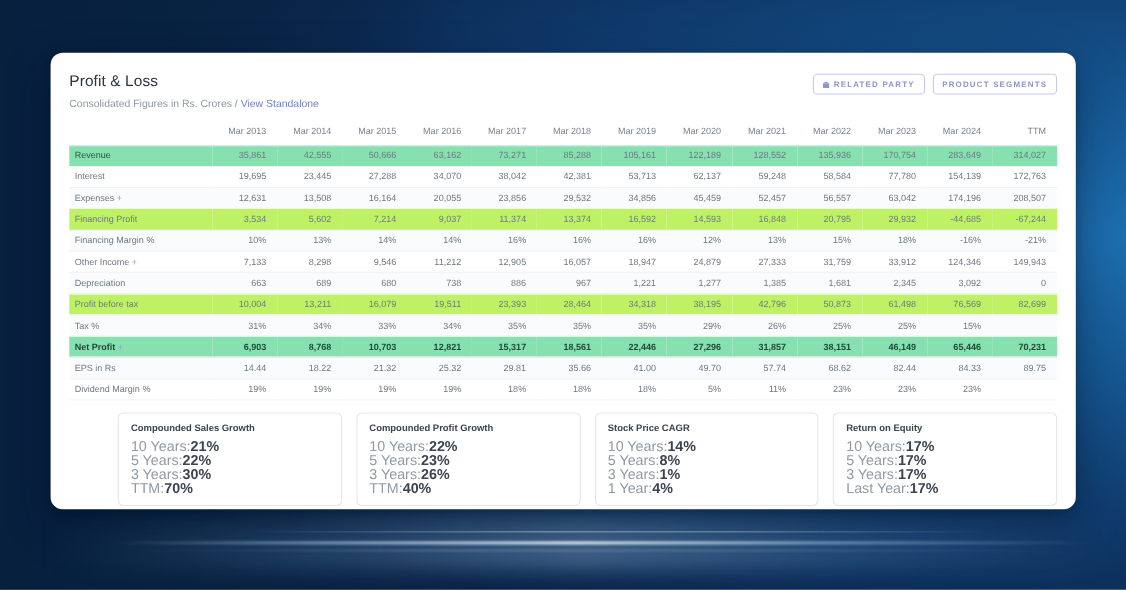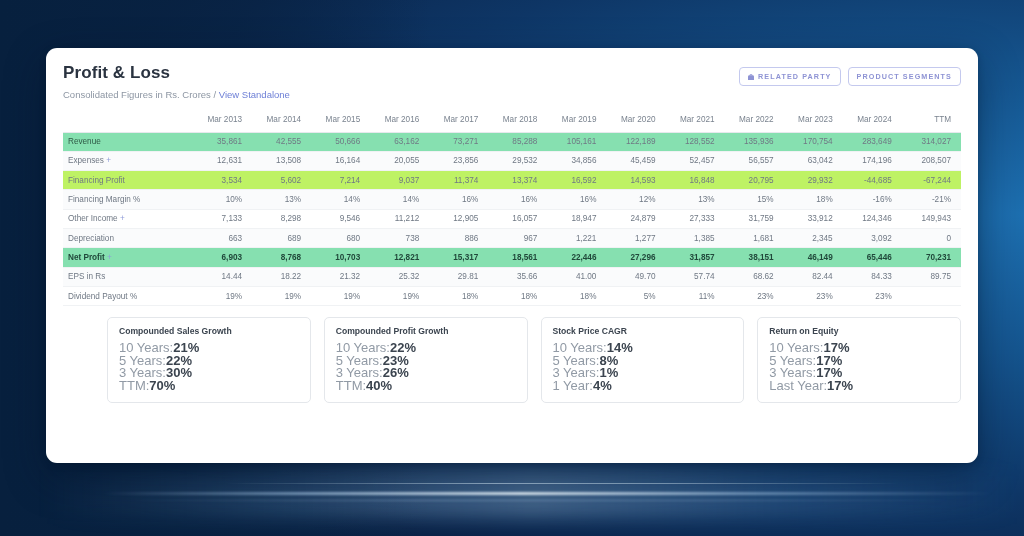--- a/index.html
+++ b/index.html
@@ -87,22 +87,22 @@
     height: 100%;
   }
 
   
   .head-row {
     display: flex;
     align-items: flex-start;
     justify-content: space-between;
   }
   .page-title {
-    font-size: 17px;
-    font-weight: 700;
+    font-size: 14px;
+    font-weight: 400;
     color: #2a3340;
     letter-spacing: 0.1px;
     line-height: 20px;
   }
   .subtitle {
     margin-top: 6px;
     font-size: 9.5px;
     color: #8d96a3;
     line-height: 12px;
   }
@@ -288,20 +288,36 @@
             <td class="num">73,271</td>
             <td class="num">85,288</td>
             <td class="num">105,161</td>
             <td class="num">122,189</td>
             <td class="num">128,552</td>
             <td class="num">135,936</td>
             <td class="num">170,754</td>
             <td class="num">283,649</td>
             <td class="num">314,027</td>
           </tr>
+          <tr class="">
+            <td class="label-col"><span>Interest</span></td>
+            <td class="num">19,695</td>
+            <td class="num">23,445</td>
+            <td class="num">27,288</td>
+            <td class="num">34,070</td>
+            <td class="num">38,042</td>
+            <td class="num">42,381</td>
+            <td class="num">53,713</td>
+            <td class="num">62,137</td>
+            <td class="num">59,248</td>
+            <td class="num">58,584</td>
+            <td class="num">77,780</td>
+            <td class="num">154,139</td>
+            <td class="num">172,763</td>
+          </tr>
           <tr class="alt">
             <td class="label-col"><span>Expenses</span><span class="plus"> +</span></td>
             <td class="num">12,631</td>
             <td class="num">13,508</td>
             <td class="num">16,164</td>
             <td class="num">20,055</td>
             <td class="num">23,856</td>
             <td class="num">29,532</td>
             <td class="num">34,856</td>
             <td class="num">45,459</td>
@@ -368,20 +384,52 @@
             <td class="num">886</td>
             <td class="num">967</td>
             <td class="num">1,221</td>
             <td class="num">1,277</td>
             <td class="num">1,385</td>
             <td class="num">1,681</td>
             <td class="num">2,345</td>
             <td class="num">3,092</td>
             <td class="num">0</td>
           </tr>
+          <tr class="strong">
+            <td class="label-col"><span>Profit before tax</span></td>
+            <td class="num">10,004</td>
+            <td class="num">13,211</td>
+            <td class="num">16,079</td>
+            <td class="num">19,511</td>
+            <td class="num">23,393</td>
+            <td class="num">28,464</td>
+            <td class="num">34,318</td>
+            <td class="num">38,195</td>
+            <td class="num">42,796</td>
+            <td class="num">50,873</td>
+            <td class="num">61,498</td>
+            <td class="num">76,569</td>
+            <td class="num">82,699</td>
+          </tr>
+          <tr class="alt">
+            <td class="label-col"><span>Tax %</span></td>
+            <td class="num">31%</td>
+            <td class="num">34%</td>
+            <td class="num">33%</td>
+            <td class="num">34%</td>
+            <td class="num">35%</td>
+            <td class="num">35%</td>
+            <td class="num">35%</td>
+            <td class="num">29%</td>
+            <td class="num">26%</td>
+            <td class="num">25%</td>
+            <td class="num">25%</td>
+            <td class="num">15%</td>
+            <td class="num"></td>
+          </tr>
           <tr class="hl bold">
             <td class="label-col"><span>Net Profit</span><span class="plus"> +</span></td>
             <td class="num">6,903</td>
             <td class="num">8,768</td>
             <td class="num">10,703</td>
             <td class="num">12,821</td>
             <td class="num">15,317</td>
             <td class="num">18,561</td>
             <td class="num">22,446</td>
             <td class="num">27,296</td>
@@ -401,21 +449,21 @@
             <td class="num">35.66</td>
             <td class="num">41.00</td>
             <td class="num">49.70</td>
             <td class="num">57.74</td>
             <td class="num">68.62</td>
             <td class="num">82.44</td>
             <td class="num">84.33</td>
             <td class="num">89.75</td>
           </tr>
           <tr class="">
-            <td class="label-col"><span>Dividend Payout %</span></td>
+            <td class="label-col"><span>Dividend Margin %</span></td>
             <td class="num">19%</td>
             <td class="num">19%</td>
             <td class="num">19%</td>
             <td class="num">19%</td>
             <td class="num">18%</td>
             <td class="num">18%</td>
             <td class="num">18%</td>
             <td class="num">5%</td>
             <td class="num">11%</td>
             <td class="num">23%</td>

